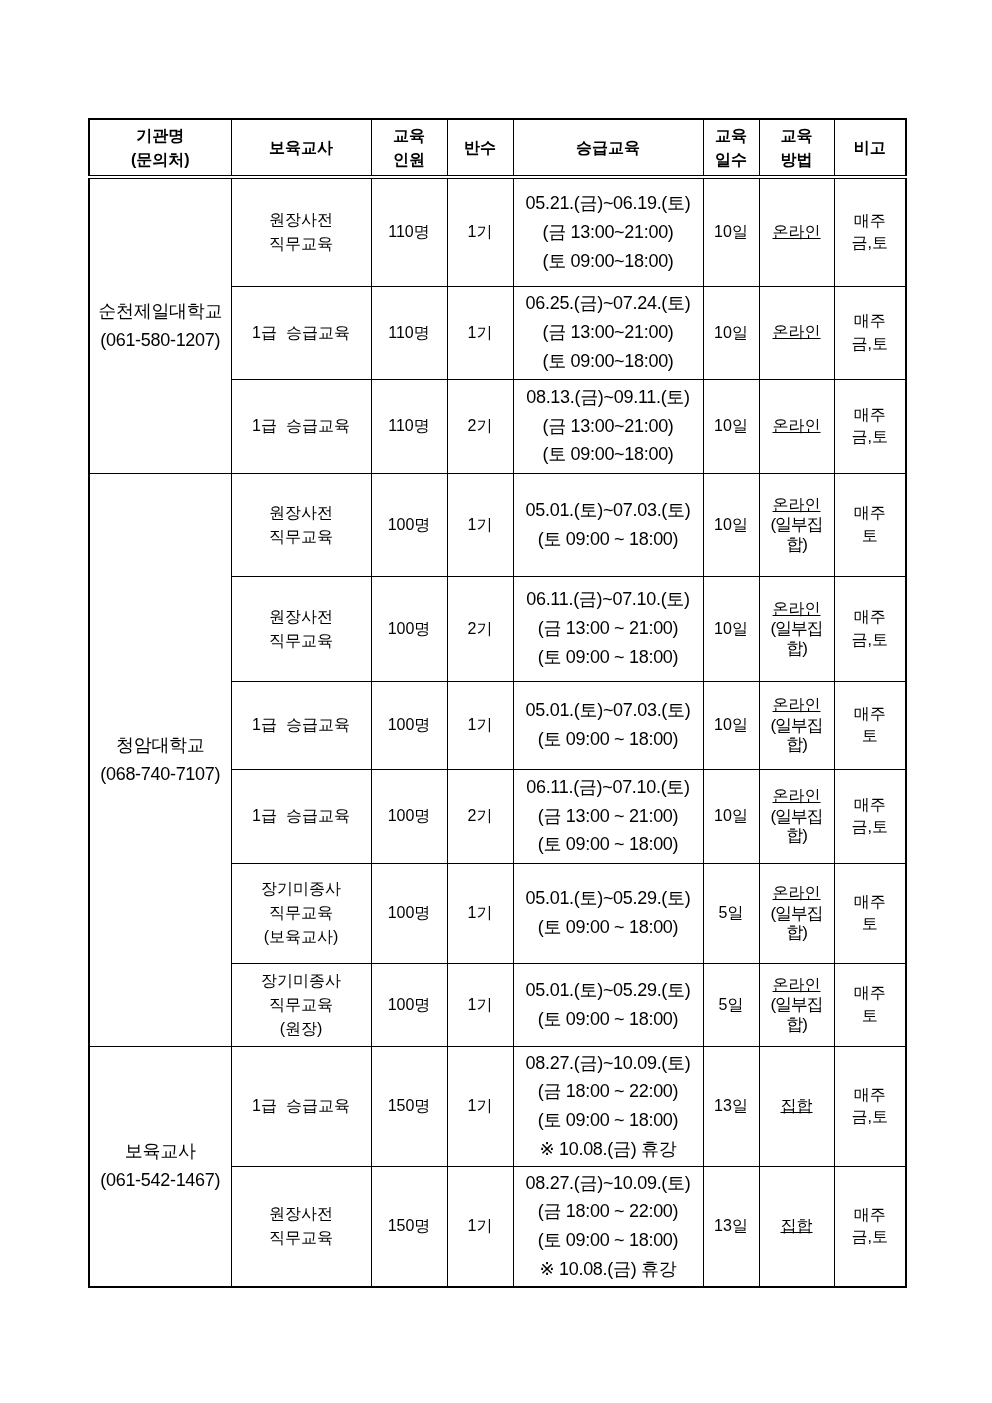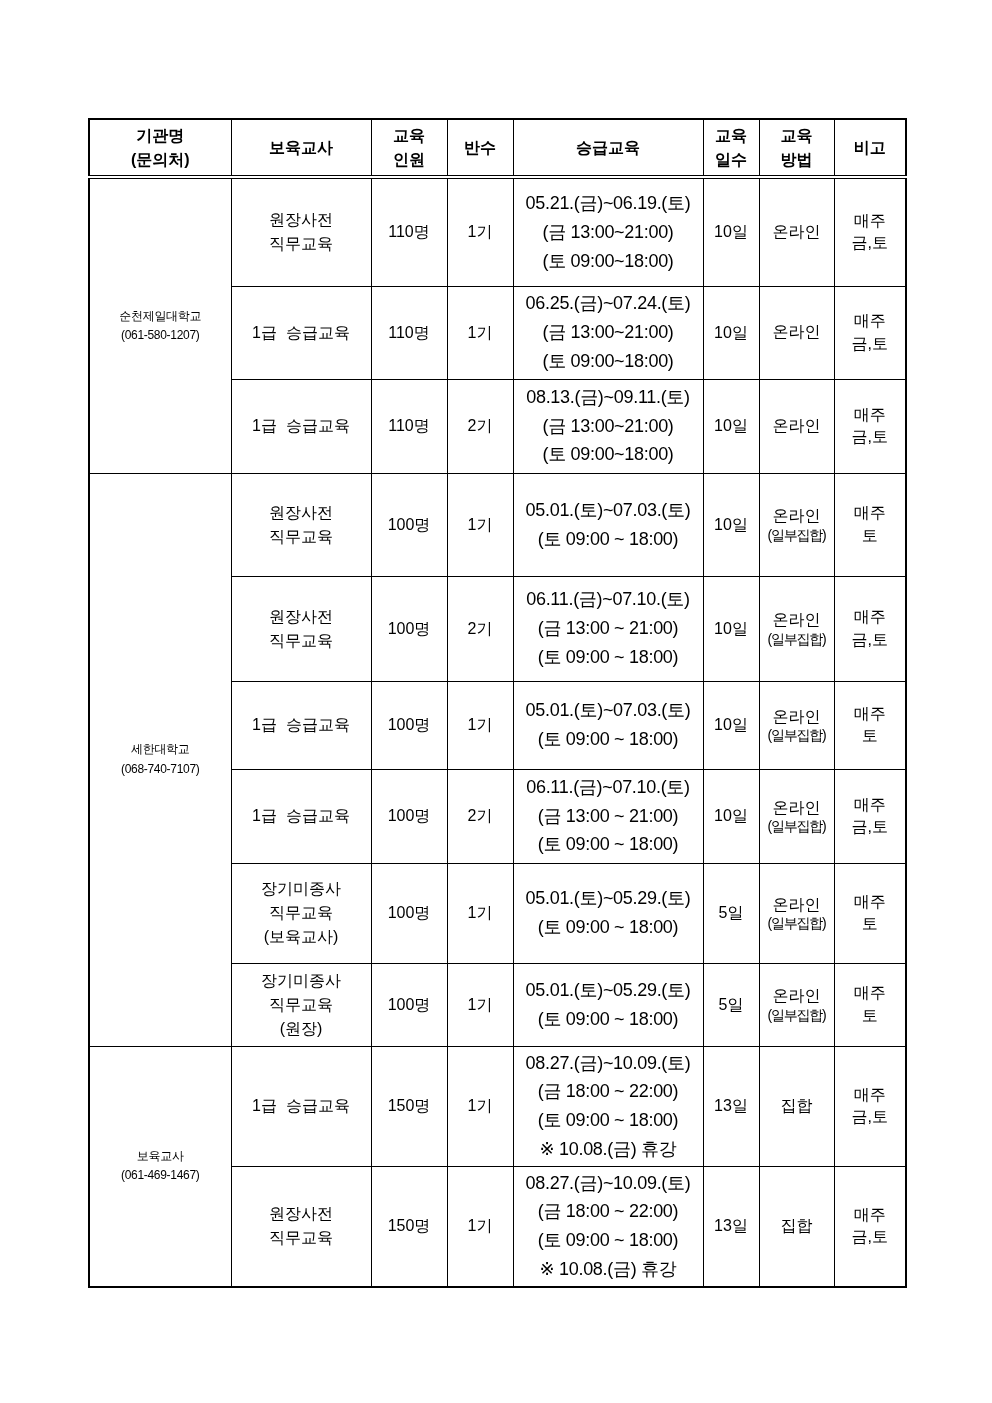--- a/index.html
+++ b/index.html
@@ -29,25 +29,25 @@
     white-space: pre-wrap;
     overflow: hidden;
   }
   .sched thead th {
     font-weight: bold;
     font-size: 16px;
     line-height: 1.45;
     border-bottom: 4px double #000000;
   }
   .sched td { font-size: 16px; line-height: 1.5; }
-  .sched td.inst   { font-size: 12px; line-height: 1.6; letter-spacing: -0.3px; }
+  .sched td.inst   { font-size: 18px; line-height: 1.6; letter-spacing: -0.3px; }
   .sched td.period { font-size: 18px; line-height: 1.6; letter-spacing: -0.3px; }
   .sched td.note   { line-height: 1.4; }
-  .method-main { font-size: 16px; line-height: 1.3; }
-  .method-sub  { font-size: 14px; line-height: 1.15; letter-spacing: -1.2px; text-align: center; }
+  .method-main { font-size: 16px; line-height: 1.3; text-decoration: underline; }
+  .method-sub  { font-size: 17px; line-height: 1.15; letter-spacing: -1.2px; text-align: center; }
 </style>
 </head>
 <body>
 
 <div class="page">
   <table class="sched">
     <colgroup>
       <col style="width:142px">
         <col style="width:140px">
         <col style="width:76px">
@@ -108,21 +108,21 @@
         <td class="period">08.13.(금)~09.11.(토)
 (금 13:00~21:00)
 (토 09:00~18:00)</td>
         <td>10일</td>
         <td><div class="method-main">온라인</div><div class="method-sub"></div></td>
         <td class="note">매주
 금,토</td>
       </tr>
 
       <tr style="height:103px">
-        <td class="inst" rowspan="6"><span>세한대학교</span><br><span>(068-740-7107)</span></td>
+        <td class="inst" rowspan="6"><span>청암대학교</span><br><span>(068-740-7107)</span></td>
         <td>원장사전
 직무교육</td>
         <td>100명</td>
         <td>1기</td>
         <td class="period">05.01.(토)~07.03.(토)
 (토 09:00 ~ 18:00)</td>
         <td>10일</td>
         <td><div class="method-main">온라인</div><div class="method-sub">(일부집합)</div></td>
         <td class="note">매주
 토</td>
@@ -184,21 +184,21 @@
         <td>1기</td>
         <td class="period">05.01.(토)~05.29.(토)
 (토 09:00 ~ 18:00)</td>
         <td>5일</td>
         <td><div class="method-main">온라인</div><div class="method-sub">(일부집합)</div></td>
         <td class="note">매주
 토</td>
       </tr>
 
       <tr style="height:115px">
-        <td class="inst" rowspan="2"><span>보육교사</span><br><span>(061-469-1467)</span></td>
+        <td class="inst" rowspan="2"><span>보육교사</span><br><span>(061-542-1467)</span></td>
         <td>1급  승급교육</td>
         <td>150명</td>
         <td>1기</td>
         <td class="period">08.27.(금)~10.09.(토)
 (금 18:00 ~ 22:00)
 (토 09:00 ~ 18:00)
 ※ 10.08.(금) 휴강</td>
         <td>13일</td>
         <td><div class="method-main">집합</div><div class="method-sub"></div></td>
         <td class="note">매주

